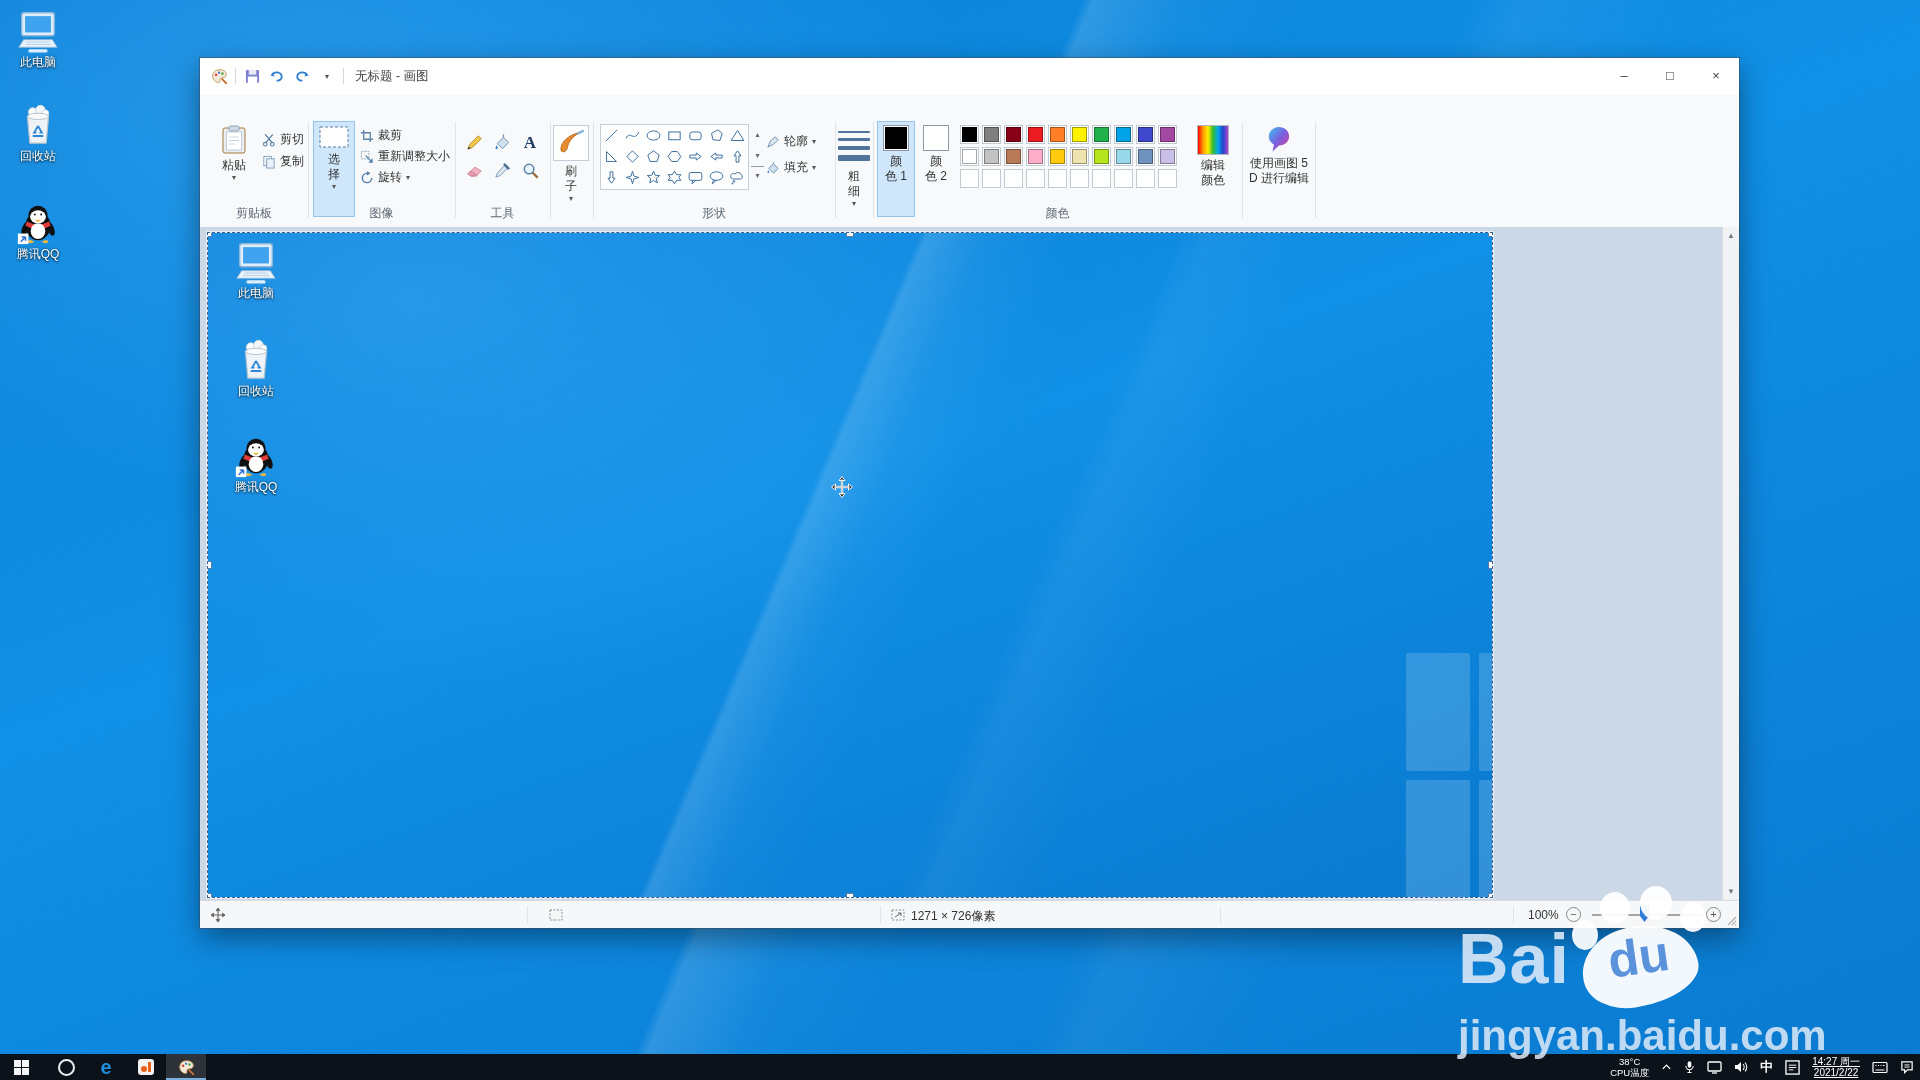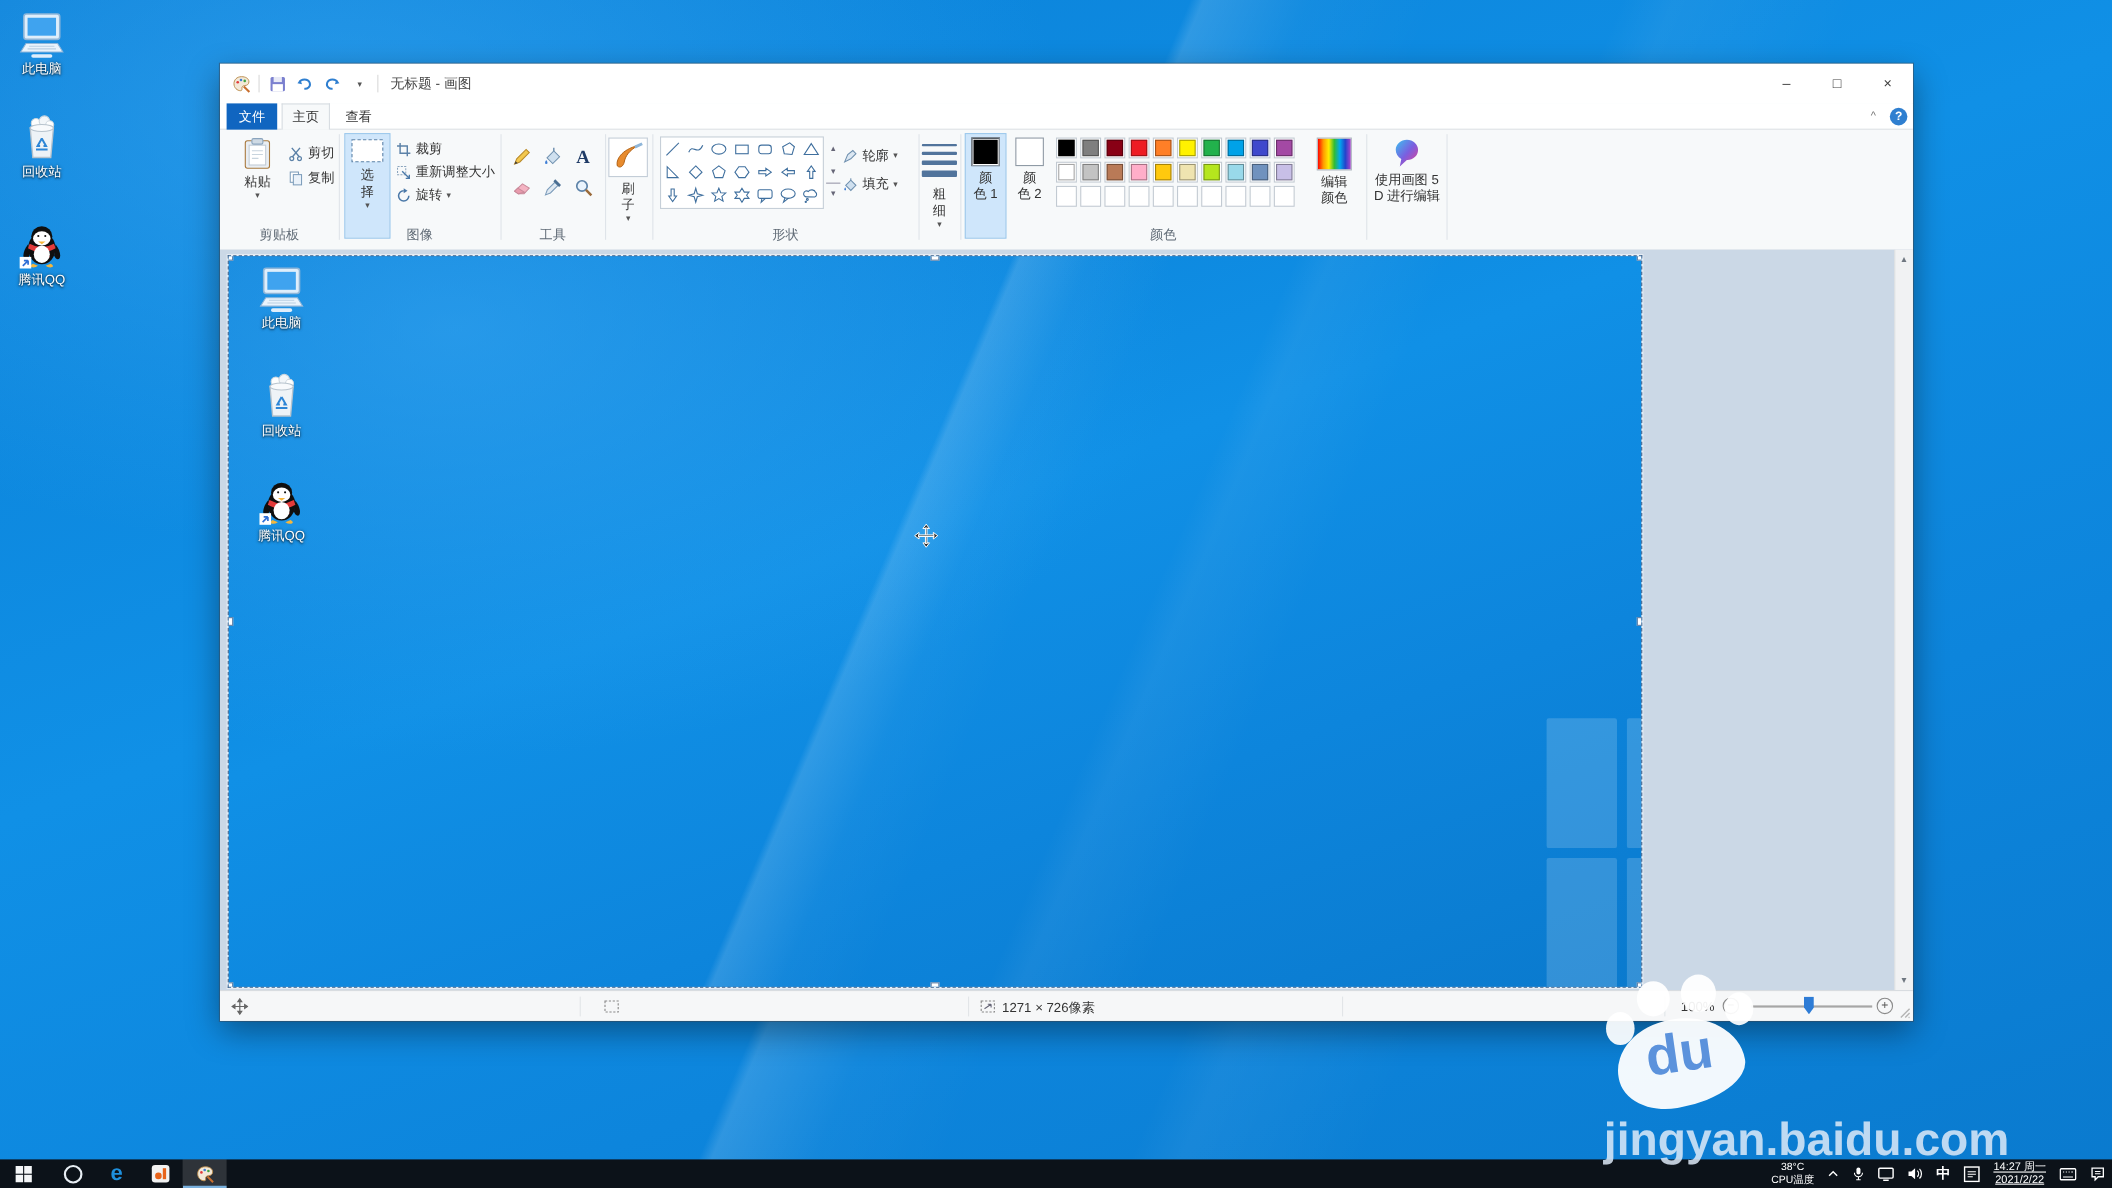--- a/index.html
+++ b/index.html
@@ -226,27 +226,20 @@
         <span class="sep"></span>
         <span class="win-title">无标题 - 画图</span>
       </div>
       <div class="caption">
         <button class="cap-btn">–</button>
         <button class="cap-btn">□</button>
         <button class="cap-btn">×</button>
       </div>
     </div>
 
-    <div class="tabrow">
-      <button class="tab file">文件</button>
-      <button class="tab home">主页</button>
-      <button class="tab view">查看</button>
-      <button class="rib-collapse">^</button>
-      <button class="rib-help">?</button>
-    </div>
 
     <div class="ribbon">
       <i class="rdiv" style="left:108px"></i>
         <i class="rdiv" style="left:255px"></i>
       <i class="rdiv" style="left:350px"></i>
         <i class="rdiv" style="left:393px"></i>
       <i class="rdiv" style="left:635px"></i>
         <i class="rdiv" style="left:673px"></i>
       <i class="rdiv" style="left:1042px"></i>
         <i class="rdiv" style="left:1115px"></i>
@@ -760,20 +753,21 @@
       <span class="grip">
         <svg width="12" height="12" viewBox="0 0 12 12">
             <path d="M11 3 L3 11 M11 7 L7 11 M11 11 L10 11" stroke="#b5b5b5" stroke-width="1.3"></path>
           </svg>
       </span>
     </div>
   </div>
 
   <div class="wm">
     <div class="wm-row1">
+      <span class="wm-bai">Bai</span>
       <span class="wm-paw">
         <i class="toe" style="left:0;top:34px;width:26px;height:30px"></i>
         <i class="toe" style="left:28px;top:6px;width:30px;height:32px"></i>
         <i class="toe" style="left:68px;top:0;width:32px;height:34px"></i>
         <i class="toe" style="left:108px;top:16px;width:26px;height:30px"></i>
         <i class="pad"></i>
         <span class="wm-du">du</span>
       </span>
     </div>
     <div class="wm-row2">jingyan.baidu.com</div>

